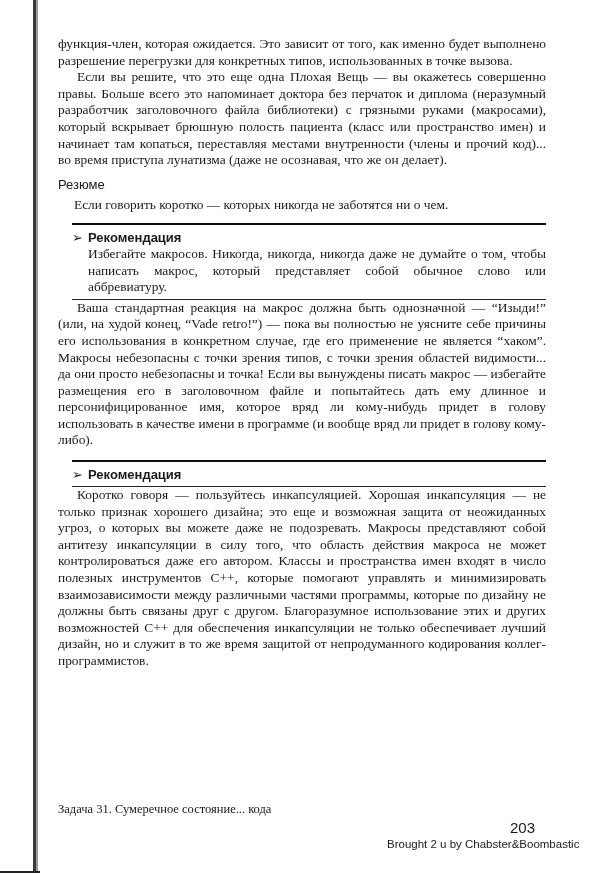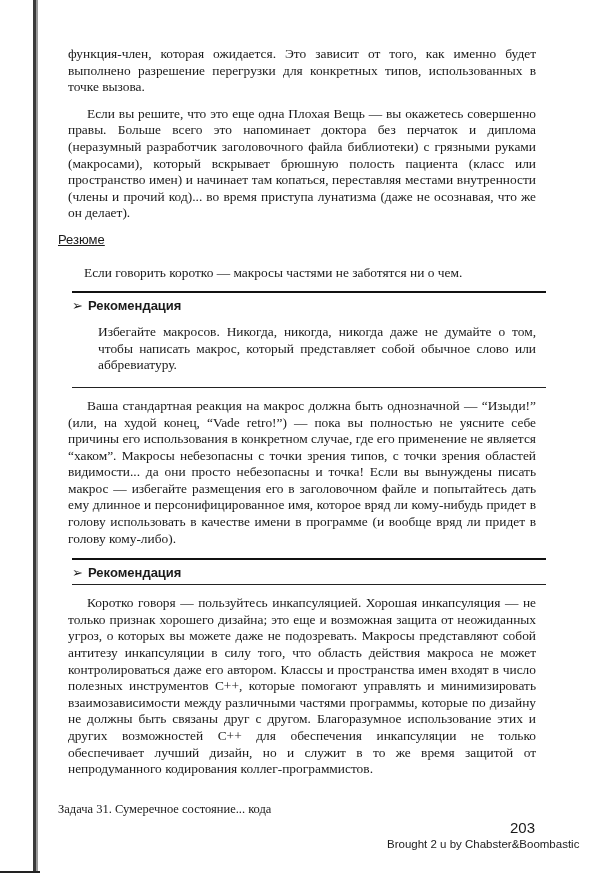--- a/index.html
+++ b/index.html
@@ -1,23 +1,23 @@
 <!DOCTYPE html>
 <html><head>
 <meta charset="utf-8">
 <style>
   html, body { margin:0; padding:0; background:#ffffff; }
   body { width:600px; height:875px; position:relative; overflow:hidden; color:#1a1a1a; }
   .margin-bar { position:absolute; left:33px; top:0; width:3px; height:872px; background:#3a3a3a; }
   .margin-bar-shadow { position:absolute; left:36px; top:0; width:2px; height:872px; background:#9a9a9a; }
   .bottom-rule { position:absolute; left:0; top:871px; width:40px; height:2px; background:#222; }
   .page { position:absolute; left:58px; top:36px; width:488px; font-family:"Liberation Serif","DejaVu Serif",serif; font-size:13.4px; line-height:16.6px; text-align:justify; }
-  .page p { margin:10px; }
+  .page p { margin:0; }
   .indent { text-indent:19px; }
-  .section-title { font-family:"Liberation Sans","DejaVu Sans",sans-serif; font-size:13px; margin-top:8px; margin-bottom:16px;text-decoration:underline; }
+  .section-title { font-family:"Liberation Sans","DejaVu Sans",sans-serif; font-size:13px; margin-top:8px; margin-bottom:4px; }
   .summary { padding-left:16px; }
   .rec-box { margin-left:14px; margin-right:0; border-top:2px solid #111; border-bottom:1.5px solid #222; padding:4px 0 3px 0; }
   .rec-head { font-family:"Liberation Sans","DejaVu Sans",sans-serif; font-weight:bold; font-size:13px; line-height:17px; display:flex; align-items:center; }
   .rec-head .arrow { display:inline-block; width:16px; font-weight:bold; }
   .rec-body { padding-left:16px; padding-right:0; }
   .para-after-box { margin-top:9px;font-family:Liberation Serif, serif; }
   .footer-title { position:absolute; left:58px; top:802px; font-family:Liberation Serif, serif; font-size:12.5px; }
   .page-number { position:absolute; left:510px; top:799px; font-family:"Liberation Sans","DejaVu Sans",sans-serif; font-size:15px;margin-top:20px; }
   .watermark { position:absolute; left:387px; top:838px; font-family:"Liberation Sans","DejaVu Sans",sans-serif; font-size:11.5px; color:#222; }
 </style>
@@ -26,21 +26,21 @@
 
 <div class="margin-bar"></div>
 <div class="margin-bar-shadow"></div>
 <div class="bottom-rule"></div>
 
 <div class="page">
   <p>функция-член, которая ожидается. Это зависит от того, как именно будет выполнено разрешение перегрузки для конкретных типов, использованных в точке вызова.</p>
   <p class="indent">Если вы решите, что это еще одна Плохая Вещь — вы окажетесь совершенно правы. Больше всего это напоминает доктора без перчаток и диплома (неразумный разработчик заголовочного файла библиотеки) с грязными руками (макросами), который вскрывает брюшную полость пациента (класс или пространство имен) и начинает там копаться, переставляя местами внутренности (члены и прочий код)... во время приступа лунатизма (даже не осознавая, что же он делает).</p>
 
   <div class="section-title">Резюме</div>
-  <p class="summary">Если говорить коротко — макросы частями не заботятся ни о чем.</p>
+  <p class="summary">Если говорить коротко — которых никогда не заботятся ни о чем.</p>
 
   <div class="rec-box" style="margin-top:9px;">
     <div class="rec-head">
       <span class="arrow">➢</span>
       <span>Рекомендация</span>
     </div>
     <p class="rec-body">Избегайте макросов. Никогда, никогда, никогда даже не думайте о том, чтобы написать макрос, который представляет собой обычное слово или аббревиатуру.</p>
   </div>
 
   <p class="indent para-after-box">Ваша стандартная реакция на макрос должна быть однозначной — “Изыди!” (или, на худой конец, “Vade retro!”) — пока вы полностью не уясните себе причины его использования в конкретном случае, где его применение не является “хаком”. Макросы небезопасны с точки зрения типов, с точки зрения областей видимости... да они просто небезопасны и точка! Если вы вынуждены писать макрос — избегайте размещения его в заголовочном файле и попытайтесь дать ему длинное и персонифицированное имя, которое вряд ли кому-нибудь придет в голову использовать в качестве имени в программе (и вообще вряд ли придет в голову кому-либо).</p>

